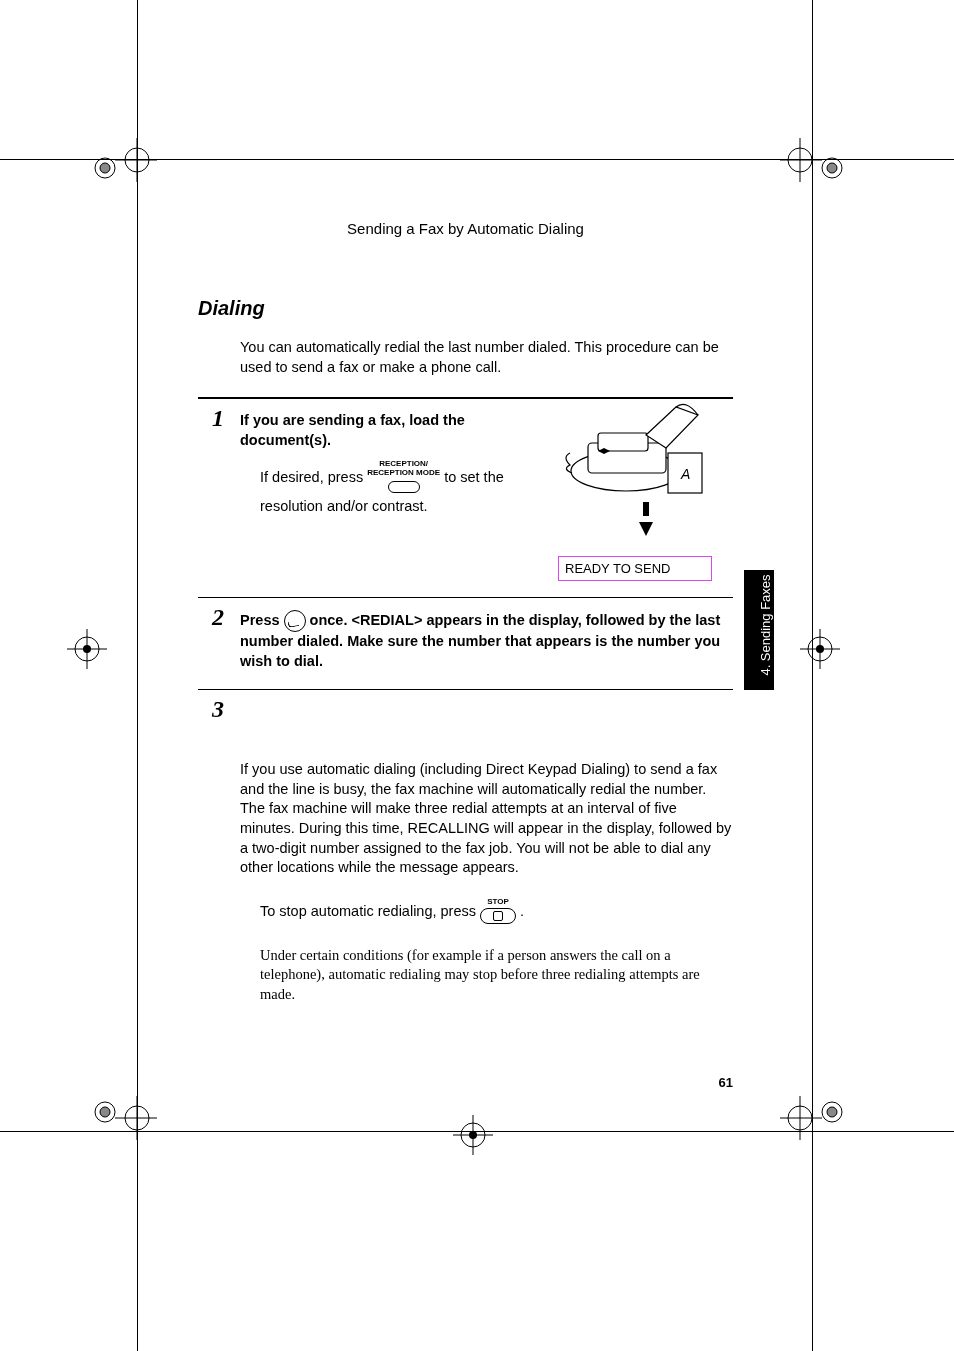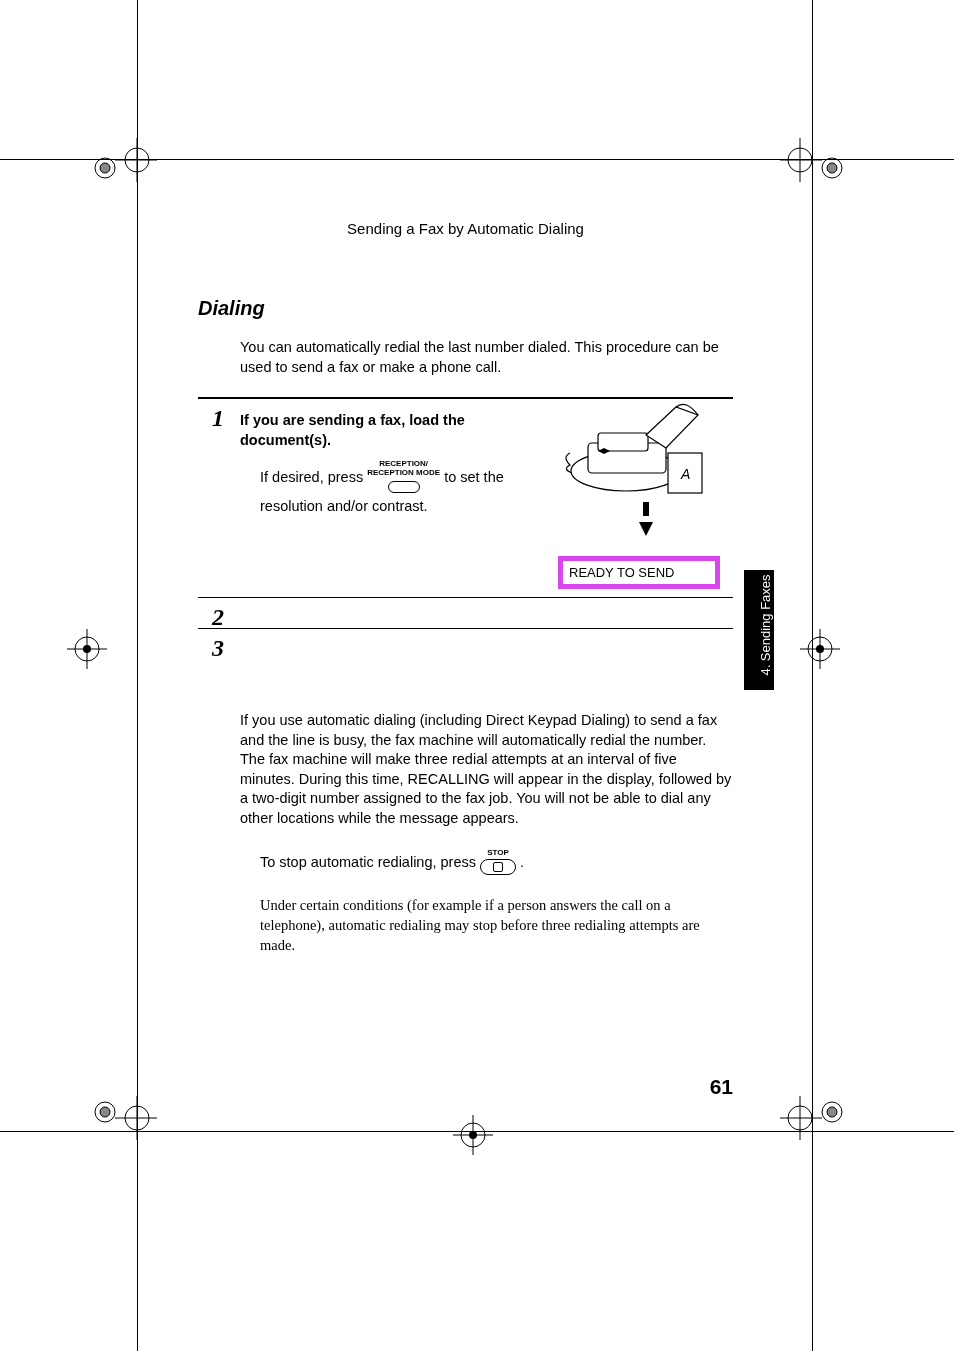--- a/index.html
+++ b/index.html
@@ -28,21 +28,20 @@
     font-style: italic;
     font-weight: bold;
     font-size: 20px;
     margin-bottom: 18px;
   }
   .intro {
     font-size: 14.5px;
     line-height: 1.35;
     margin-left: 42px;
     margin-bottom: 20px;
-    margin-top: 12px;
   }
   .steps {
     border-top: 2px solid #000;
   }
   .step {
     border-bottom: 1px solid #000;
     padding: 12px 0 18px 0;
     position: relative;
   }
   .step.no-bottom { border-bottom: none; }
@@ -109,21 +108,21 @@
   }
   .btn-oval-icon .diamond {
     position:absolute;left:12px;top:2px;width:8px;height:8px;
     border:1px solid #000;transform:rotate(45deg);
   }
   .btn-oval-icon .oct {
     position:absolute;left:12px;top:2px;width:8px;height:8px;
     border:1px solid #000;border-radius:2px;
   }
   .display-box {
-    border: 5px solid #d946ef;
+    border: 1px solid #d946ef;
     padding: 4px 6px;
     font-size: 13px;
     margin-top: 20px;
     width: 140px;
   }
   .side-tab {
     position: absolute;
     left: 744px;
     top: 570px;
     width: 30px;
@@ -141,21 +140,21 @@
     width: 110px;
     text-align: center;
     line-height: 1.0;
     white-space: nowrap;
   }
   .pagenum {
     position: absolute;
     right: 0;
     top: 855px;
     font-weight: bold;
-    font-size: 21px;
+    font-size: 13px;
   }
   
   .reg { position: absolute; }
   .reg svg { display: block; }
   .hline { position:absolute; height:0; border-top:0.6px solid #000; }
   .vline { position:absolute; width:0; border-left:0.6px solid #000; }
   .down-arrow {
     display:block;margin:6px auto 0 auto;width:0;height:0;
     border-left:7px solid transparent;border-right:7px solid transparent;
     border-top:14px solid #000;
@@ -276,20 +275,25 @@
           </g>
         </svg>
         <span class="down-arrow-stem"></span>
         <span class="down-arrow"></span>
         <div class="display-box">READY TO SEND</div>
       </div>
     </div>
 
     <div class="step">
       <div class="step-num">2</div>
+      <div class="step-body bold">
+        <span>Press </span>
+        <span class="btn-circle"></span>
+        <span> once. &lt;REDIAL&gt; appears in the display, followed by the last number dialed. Make sure the number that appears is the number you wish to dial.</span>
+      </div>
     </div>
 
     <div class="step no-bottom">
       <div class="step-num">3</div>
       <div class="step-body">
       </div>
     </div>
   </div>
 
   <div style="height:40px;"></div>

